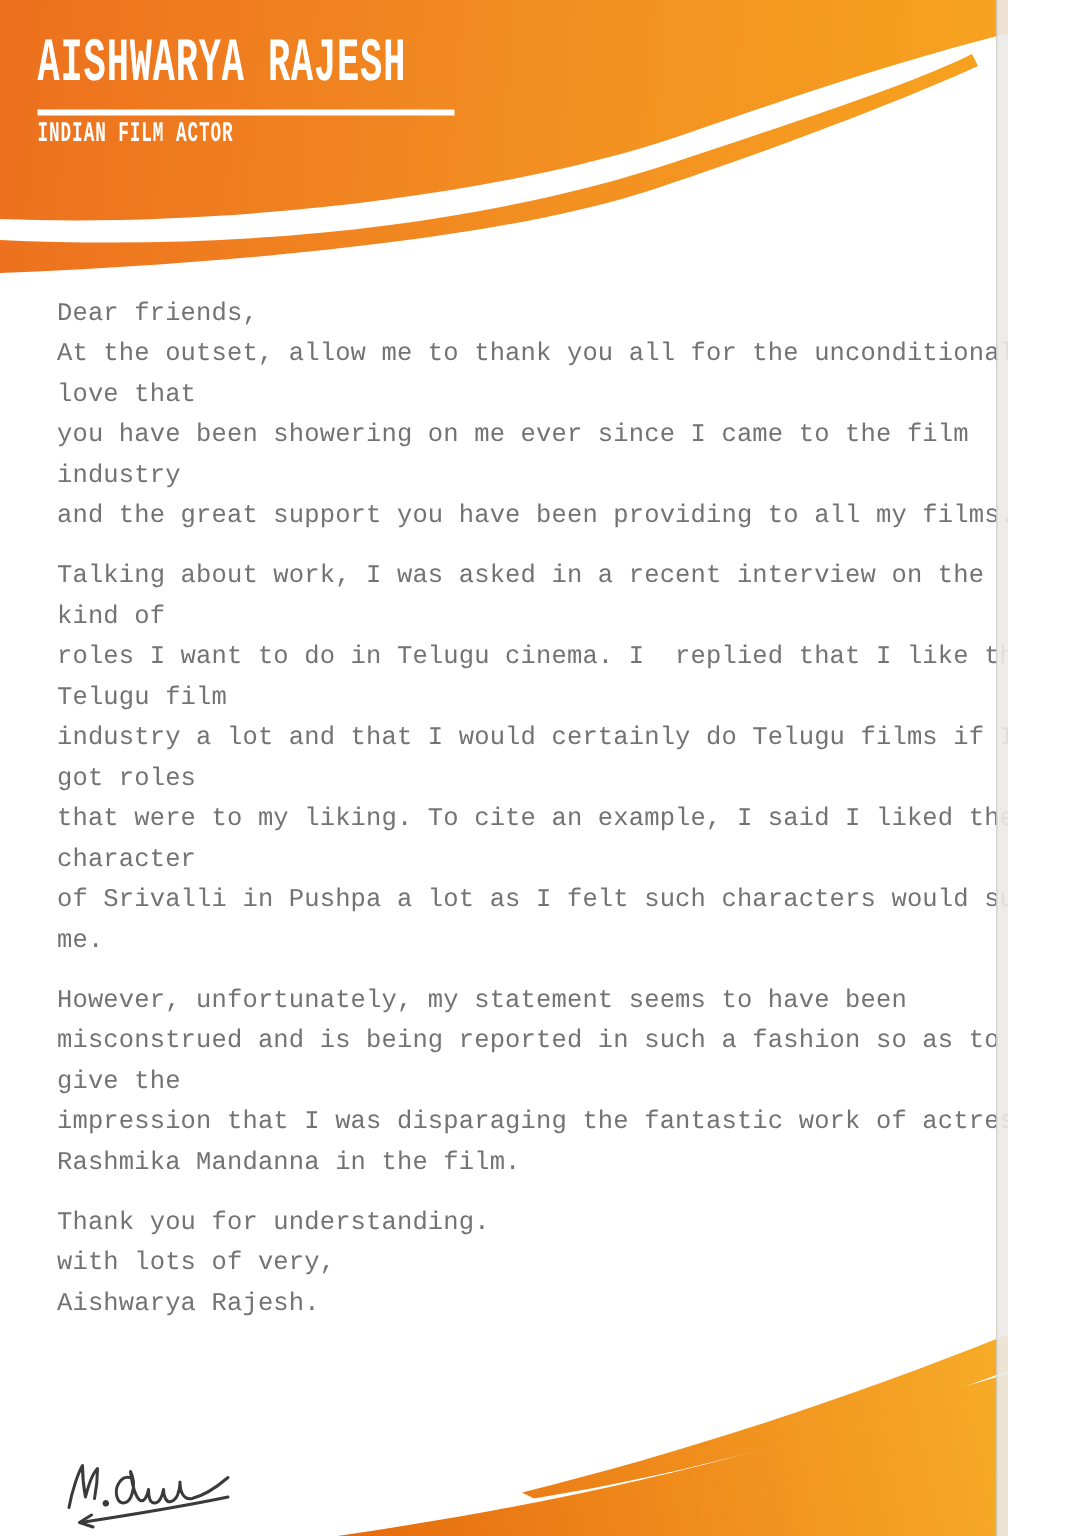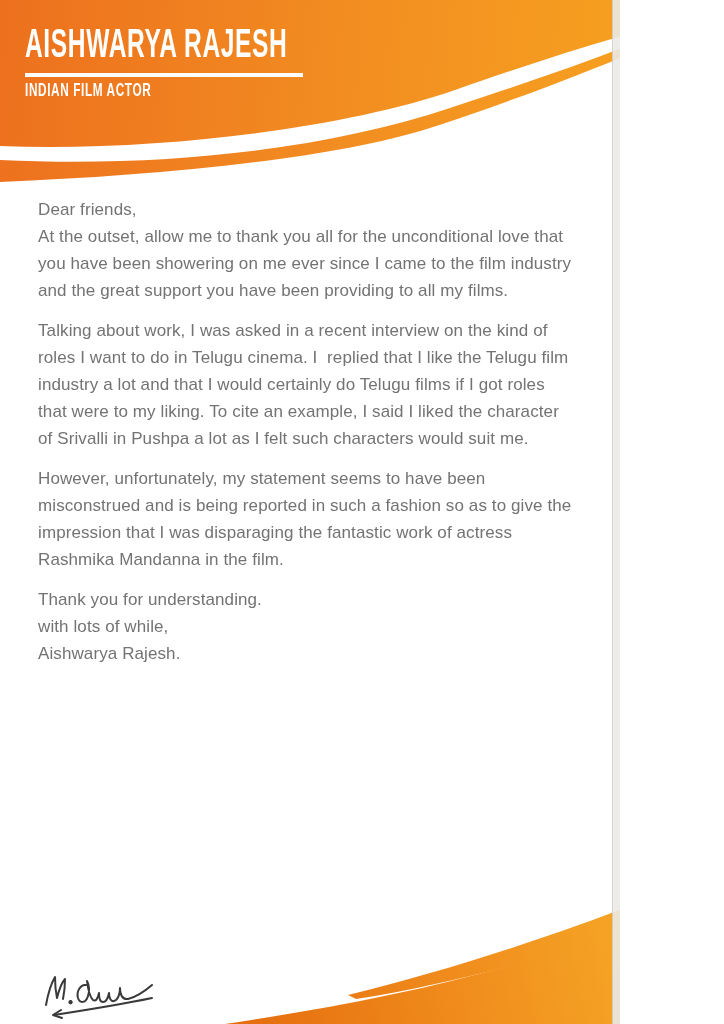--- a/index.html
+++ b/index.html
@@ -1,21 +1,21 @@
 <!DOCTYPE html>
 <html><head>
 <meta charset="utf-8">
 <style>
   html,body{margin:0;padding:0;background:#ffffff;}
   .page{
     position:relative;
-    width:620px;height:1024px;
+    width:672px;height:1024px;
     background:#ffffff;
     overflow:hidden;
-    font-family:Liberation Sans, sans-serif;
+    font-family:Liberation Mono, monospace;
   }
   
   .header-art{position:absolute;top:0;left:0;width:724px;height:190px;display:block;}
   .footer-art{position:absolute;bottom:0;left:0;width:724px;height:175px;display:block;}
   
   .artist-name{
     position:absolute;left:25px;top:23px;margin:0;
     font-size:41px;font-weight:bold;color:#ffffff;
     letter-spacing:1px;line-height:1;white-space:nowrap;
     transform:scaleX(0.60);transform-origin:left top;
@@ -77,21 +77,21 @@
     <p>Talking about work, I was asked in a recent interview on the kind of
 roles I want to do in Telugu cinema. I  replied that I like the Telugu film
 industry a lot and that I would certainly do Telugu films if I got roles
 that were to my liking. To cite an example, I said I liked the character
 of Srivalli in Pushpa a lot as I felt such characters would suit me.</p>
     <p>However, unfortunately, my statement seems to have been
 misconstrued and is being reported in such a fashion so as to give the
 impression that I was disparaging the fantastic work of actress
 Rashmika Mandanna in the film.</p>
     <p>Thank you for understanding.
-with lots of while,
+with lots of very,
 Aishwarya Rajesh.</p>
   </main>
 
   <svg class="signature" viewBox="0 0 122 48" aria-hidden="true">
     <g fill="none" stroke="#3a3a3a" stroke-width="2" stroke-linecap="round" stroke-linejoin="round">
 
       <path d="M6,33 C8,22 12,10 15,5 C15,13 16,21 17,26 C19,18 22,10 25,7 C25,15 24,22 23,27"></path>
 
       <path d="M30.5,29 a1.2,1.2 0 1 0 0.1,0" fill="#3a3a3a"></path>
 

